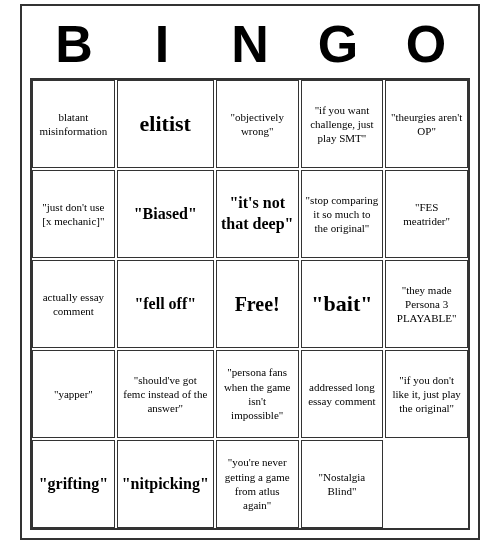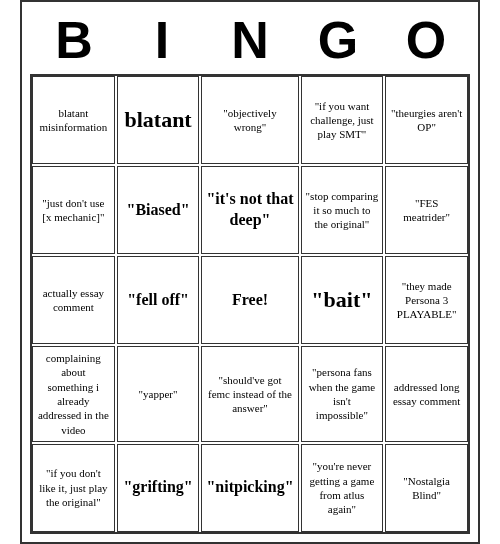--- a/index.html
+++ b/index.html
@@ -52,54 +52,53 @@
     }
     .bingo-cell.large-text {
       font-size: 22px;
       font-weight: bold;
     }
     .bingo-cell.medium-text {
       font-size: 16px;
       font-weight: bold;
     }
     .bingo-cell.free {
-      font-size: 16px;
+      font-size: 20px;
       font-weight: bold;
     }
   </style>
 </head>
 <body>
 
 <div class="bingo-card">
   <div class="bingo-header">
 
   <span class="bingo-header-letter">B</span>
       <span class="bingo-header-letter">I</span>
       <span class="bingo-header-letter">N</span>
       <span class="bingo-header-letter">G</span>
       <span class="bingo-header-letter">O</span>
     </div>
   <div class="bingo-grid">
 
   <div class="bingo-cell">blatant misinformation</div>
-      <div class="bingo-cell large-text">blatant</div>
+      <div class="bingo-cell large-text">elitist</div>
       <div class="bingo-cell">"objectively wrong"</div>
       <div class="bingo-cell">"if you want challenge, just play SMT"</div>
       <div class="bingo-cell">"theurgies aren't OP"</div>
       <div class="bingo-cell">"just don't use [x mechanic]"</div>
       <div class="bingo-cell medium-text">"Biased"</div>
       <div class="bingo-cell medium-text">"it's not that deep"</div>
       <div class="bingo-cell">"stop comparing it so much to the original"</div>
       <div class="bingo-cell">"FES meatrider"</div>
       <div class="bingo-cell">actually essay comment</div>
       <div class="bingo-cell medium-text">"fell off"</div>
       <div class="bingo-cell free">Free!</div>
       <div class="bingo-cell large-text">"bait"</div>
       <div class="bingo-cell">"they made Persona 3 PLAYABLE"</div>
-      <div class="bingo-cell">complaining about something i already addressed in the video</div>
       <div class="bingo-cell">"yapper"</div>
       <div class="bingo-cell">"should've got femc instead of the answer"</div>
       <div class="bingo-cell">"persona fans when the game isn't impossible"</div>
       <div class="bingo-cell">addressed long essay comment</div>
       <div class="bingo-cell">"if you don't like it, just play the original"</div>
       <div class="bingo-cell medium-text">"grifting"</div>
       <div class="bingo-cell medium-text">"nitpicking"</div>
       <div class="bingo-cell">"you're never getting a game from atlus again"</div>
       <div class="bingo-cell">"Nostalgia Blind"</div>
     </div>

